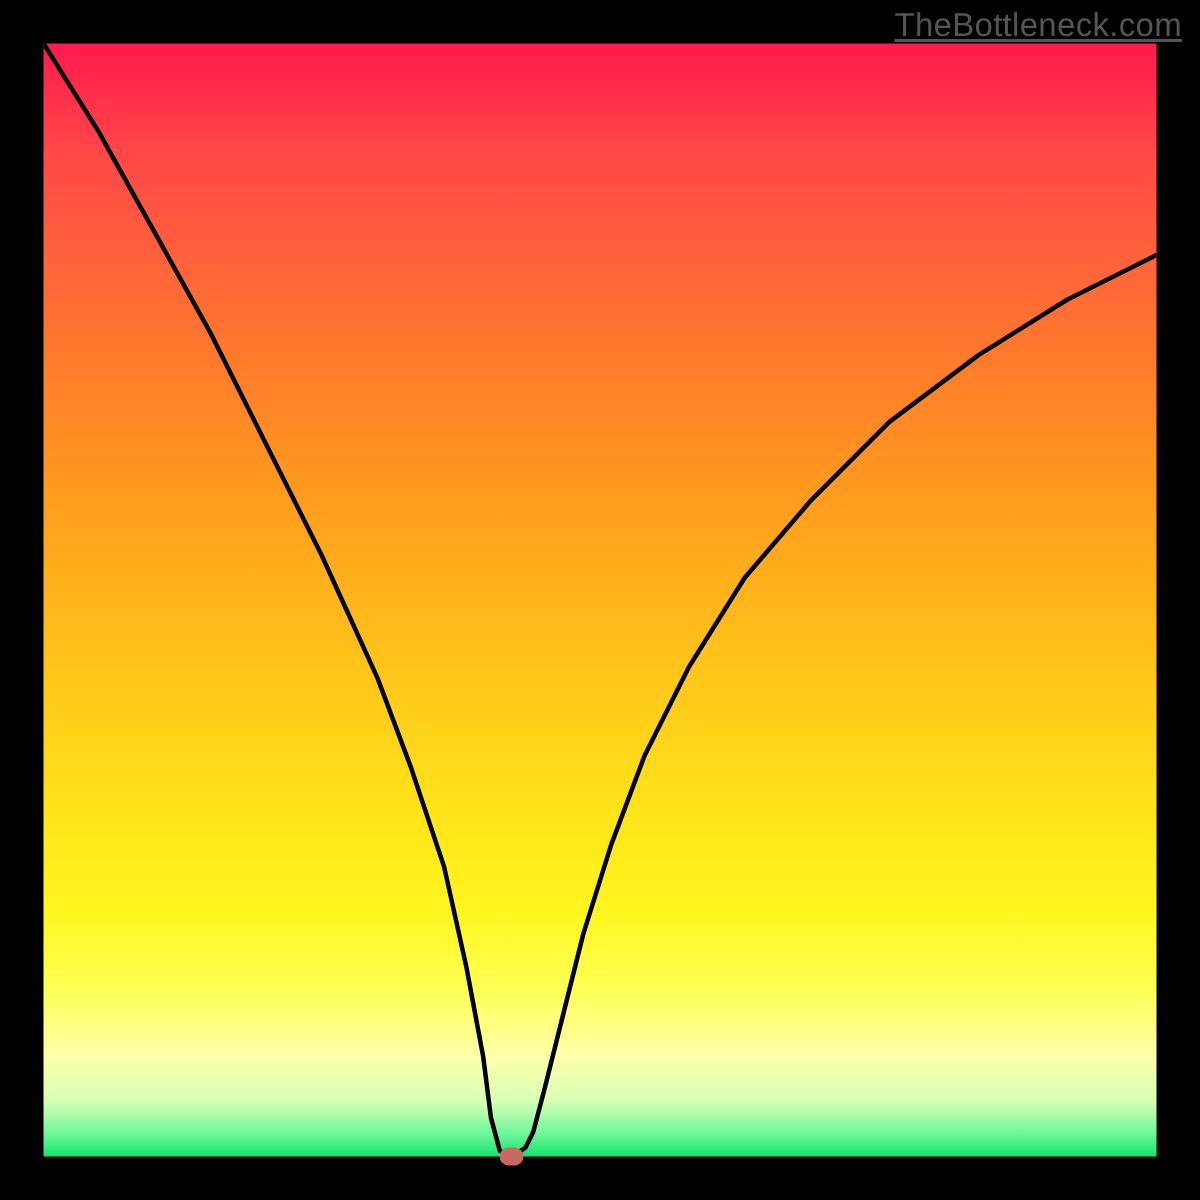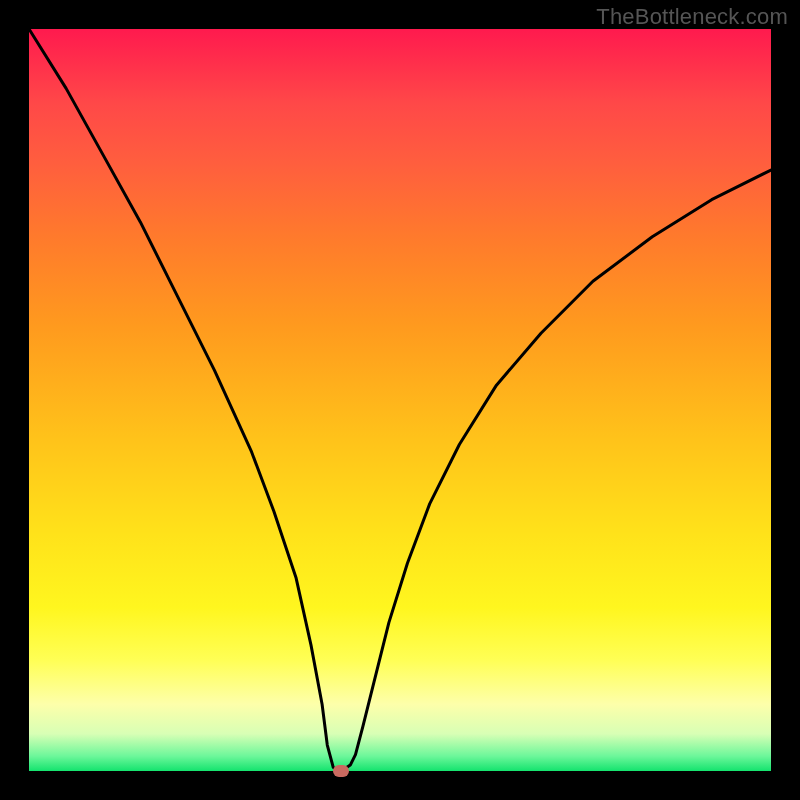--- a/index.html
+++ b/index.html
@@ -13,20 +13,21 @@
   .watermark {
     position: absolute;
     top: 4px;
     right: 12px;
     font-family: Arial, Helvetica, sans-serif;
     font-size: 22px;
     color: #555;
     font-weight: 500;
     letter-spacing: 0.2px;
     z-index: 4;
+    text-decoration: underline;
   }
   .plotbox {
     position: absolute;
     left: 29px;
     top: 29px;
     width: 742px;
     height: 742px;
     background: linear-gradient(to bottom,
       #ff1a4e 0%,
       #ff4848 10%,

